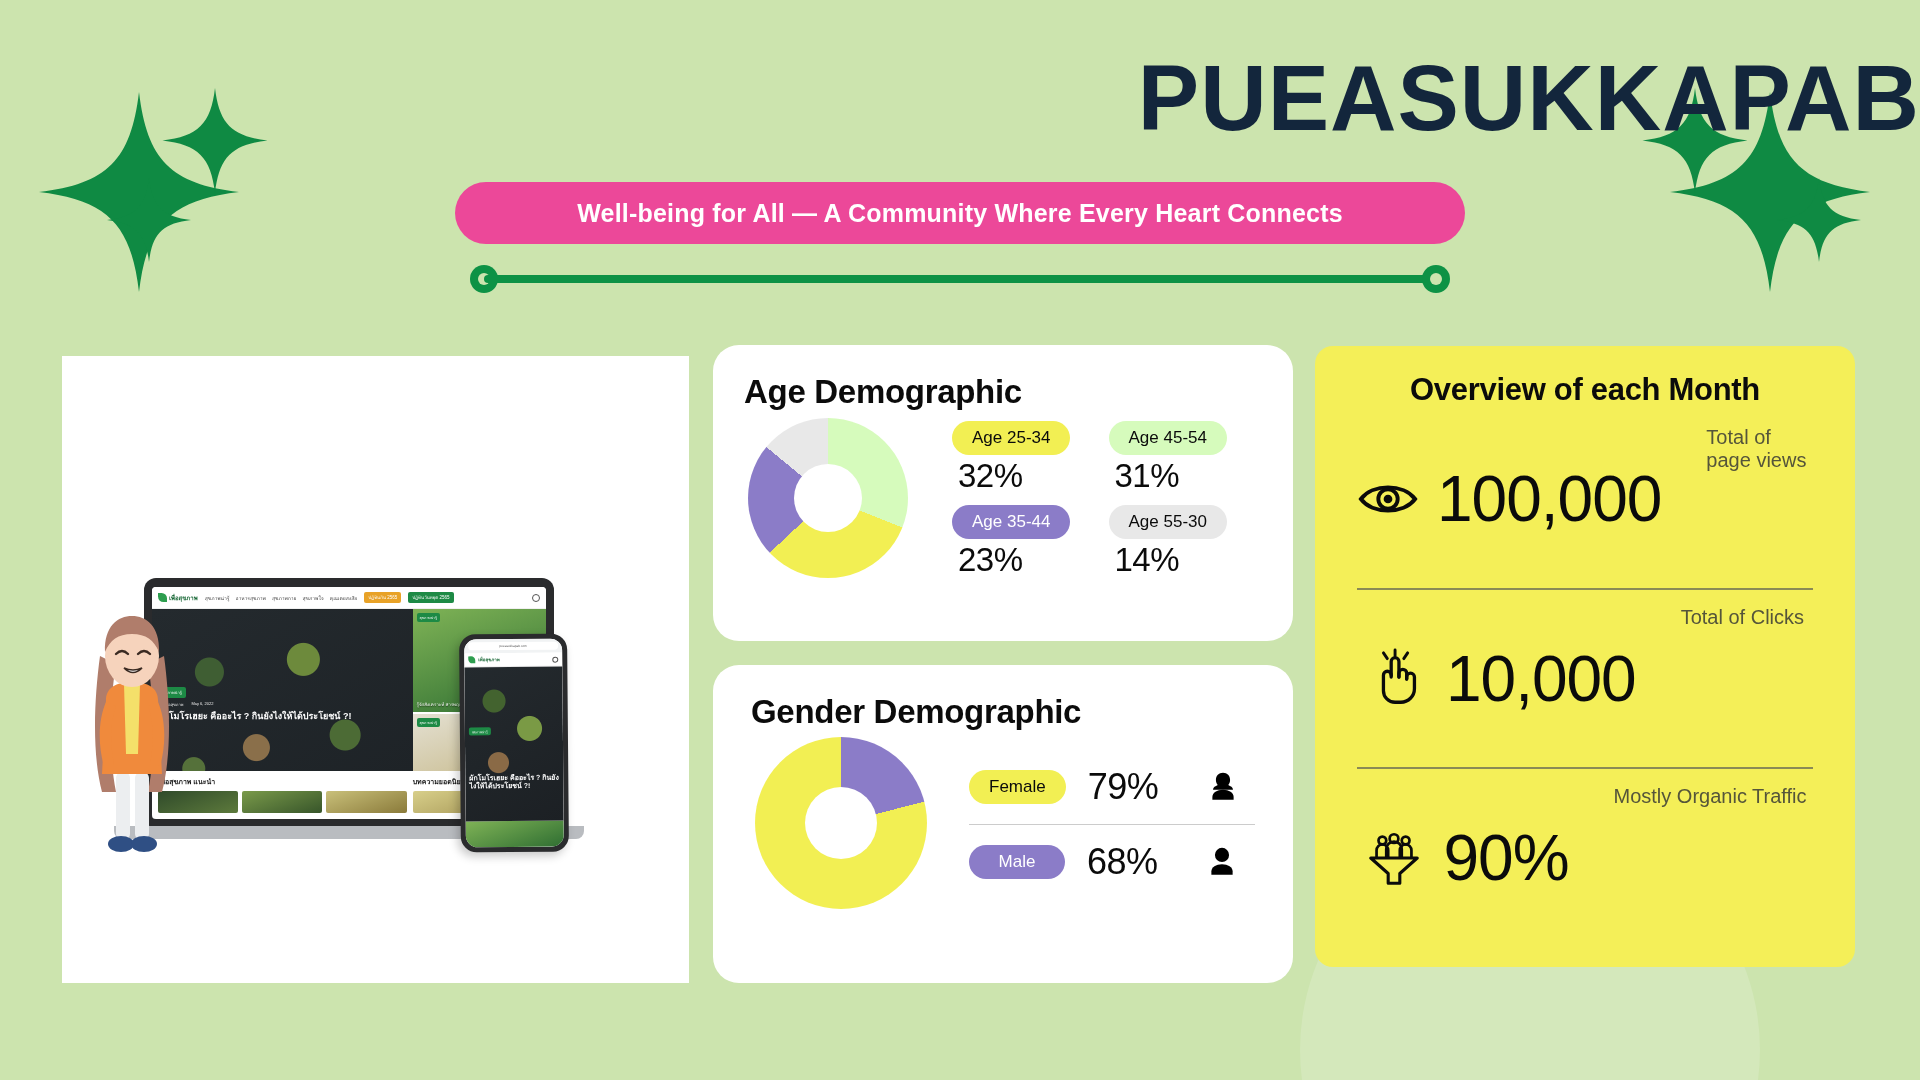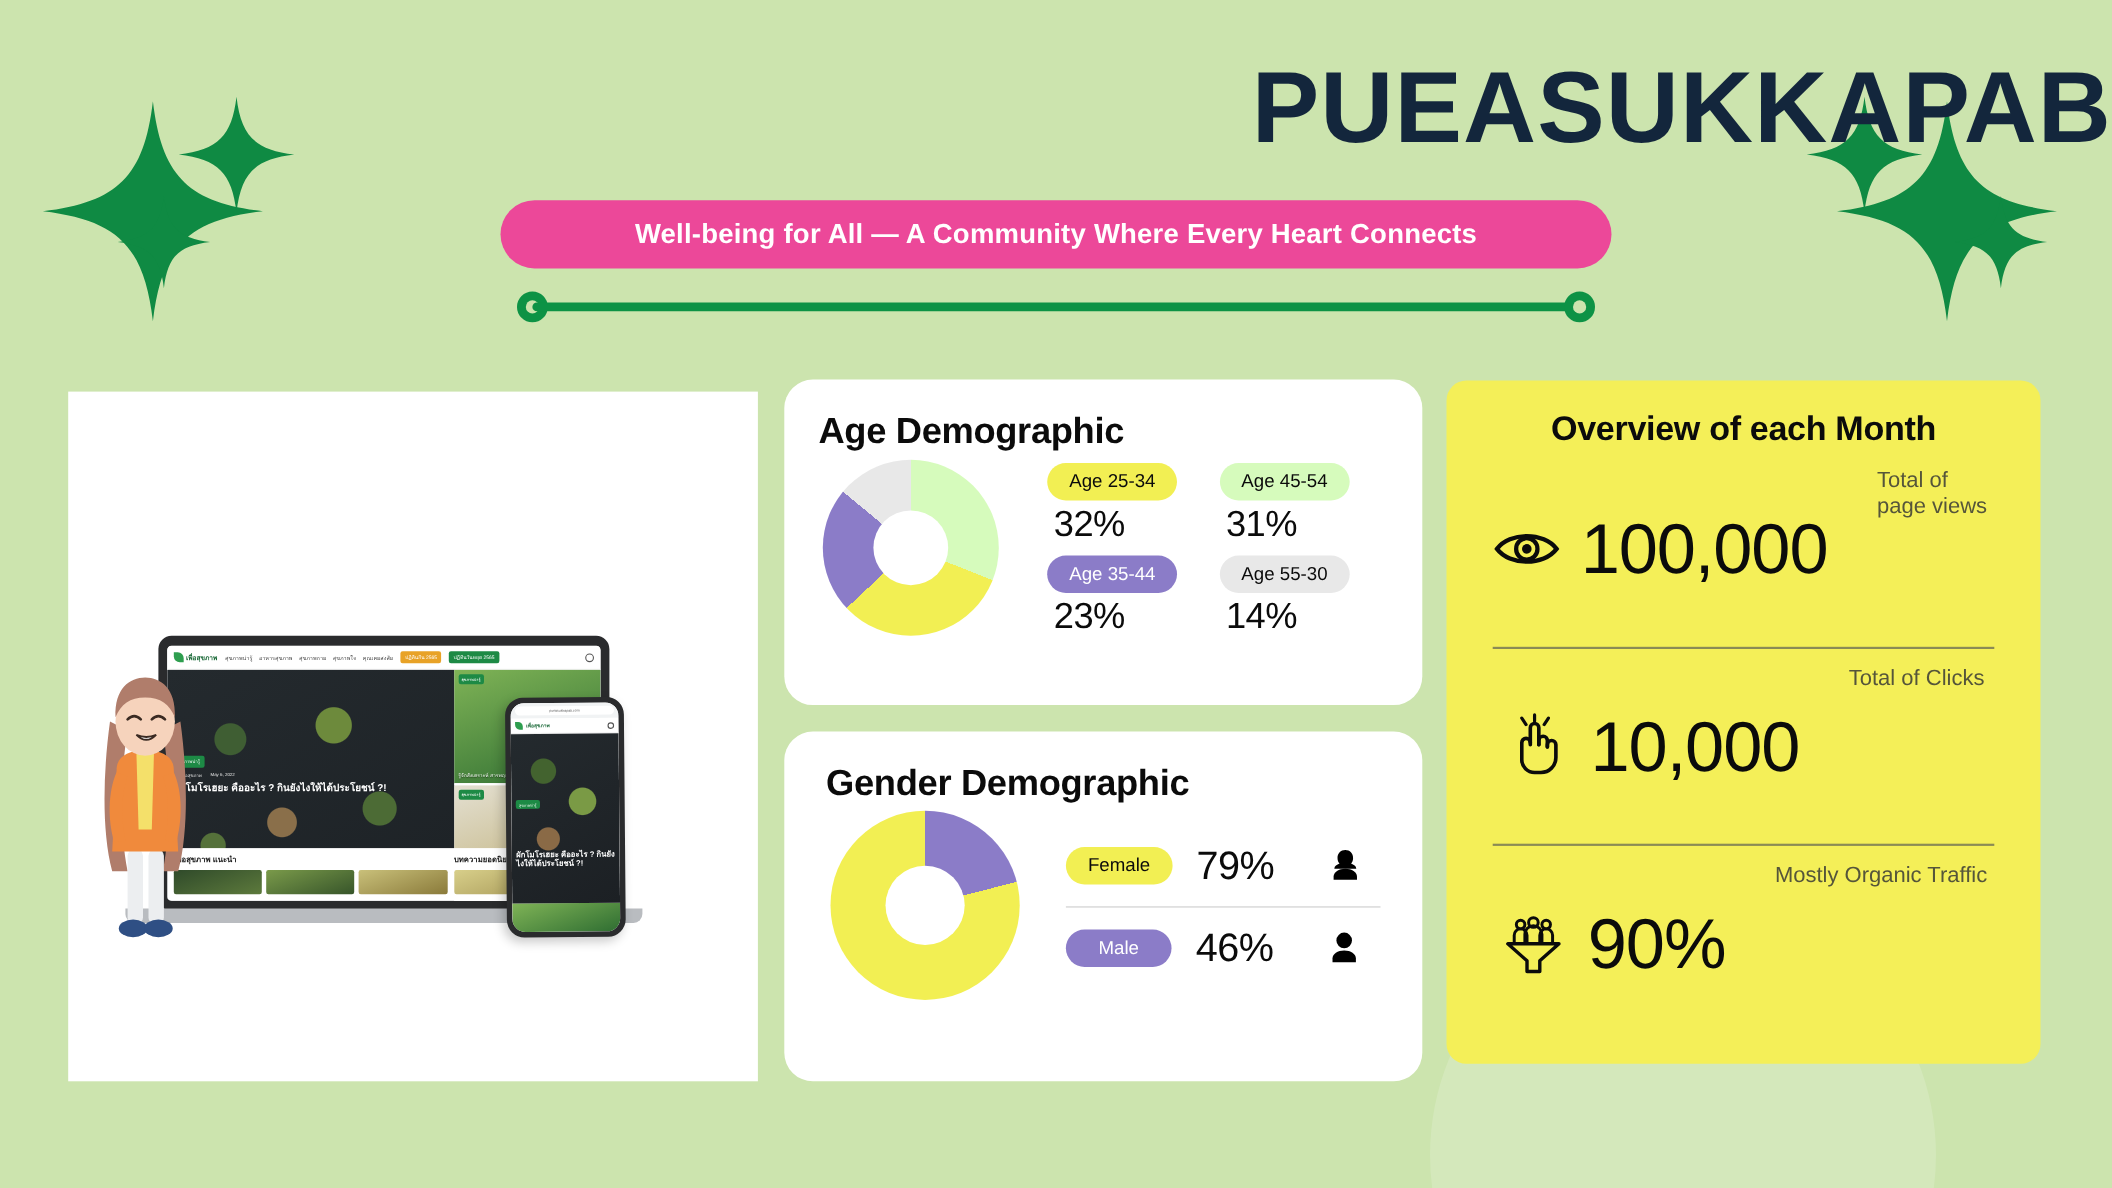--- a/index.html
+++ b/index.html
@@ -626,21 +626,21 @@
             <span class="gender-icon">
               <svg viewBox="0 0 24 24">
                   <path d="M12 2c-3 0-5 2.2-5 5 0 1.5.5 2.7 1.3 3.6C6.6 11.4 5 12.3 5 13.6V14h14v-.4c0-1.3-1.6-2.2-3.3-3C16.5 9.7 17 8.5 17 7c0-2.8-2-5-5-5z" fill="#000"></path>
                   <path d="M12 14c-4.2 0-7.5 2.2-7.5 5V21h15v-2c0-2.8-3.3-5-7.5-5z" fill="#000"></path>
                 </svg>
             </span>
           </div>
           <div class="gender-sep"></div>
           <div class="gender-row">
             <span class="chip c-purple">Male</span>
-            <span class="gender-pct">46%</span>
+            <span class="gender-pct">68%</span>
             <span class="gender-icon">
               <svg viewBox="0 0 24 24">
                   <circle cx="12" cy="7" r="5" fill="#000"></circle>
                   <path d="M12 13.5c-4.2 0-7.5 2.2-7.5 5V21h15v-2.5c0-2.8-3.3-5-7.5-5z" fill="#000"></path>
                 </svg>
             </span>
           </div>
         </div>
 
       </div>

